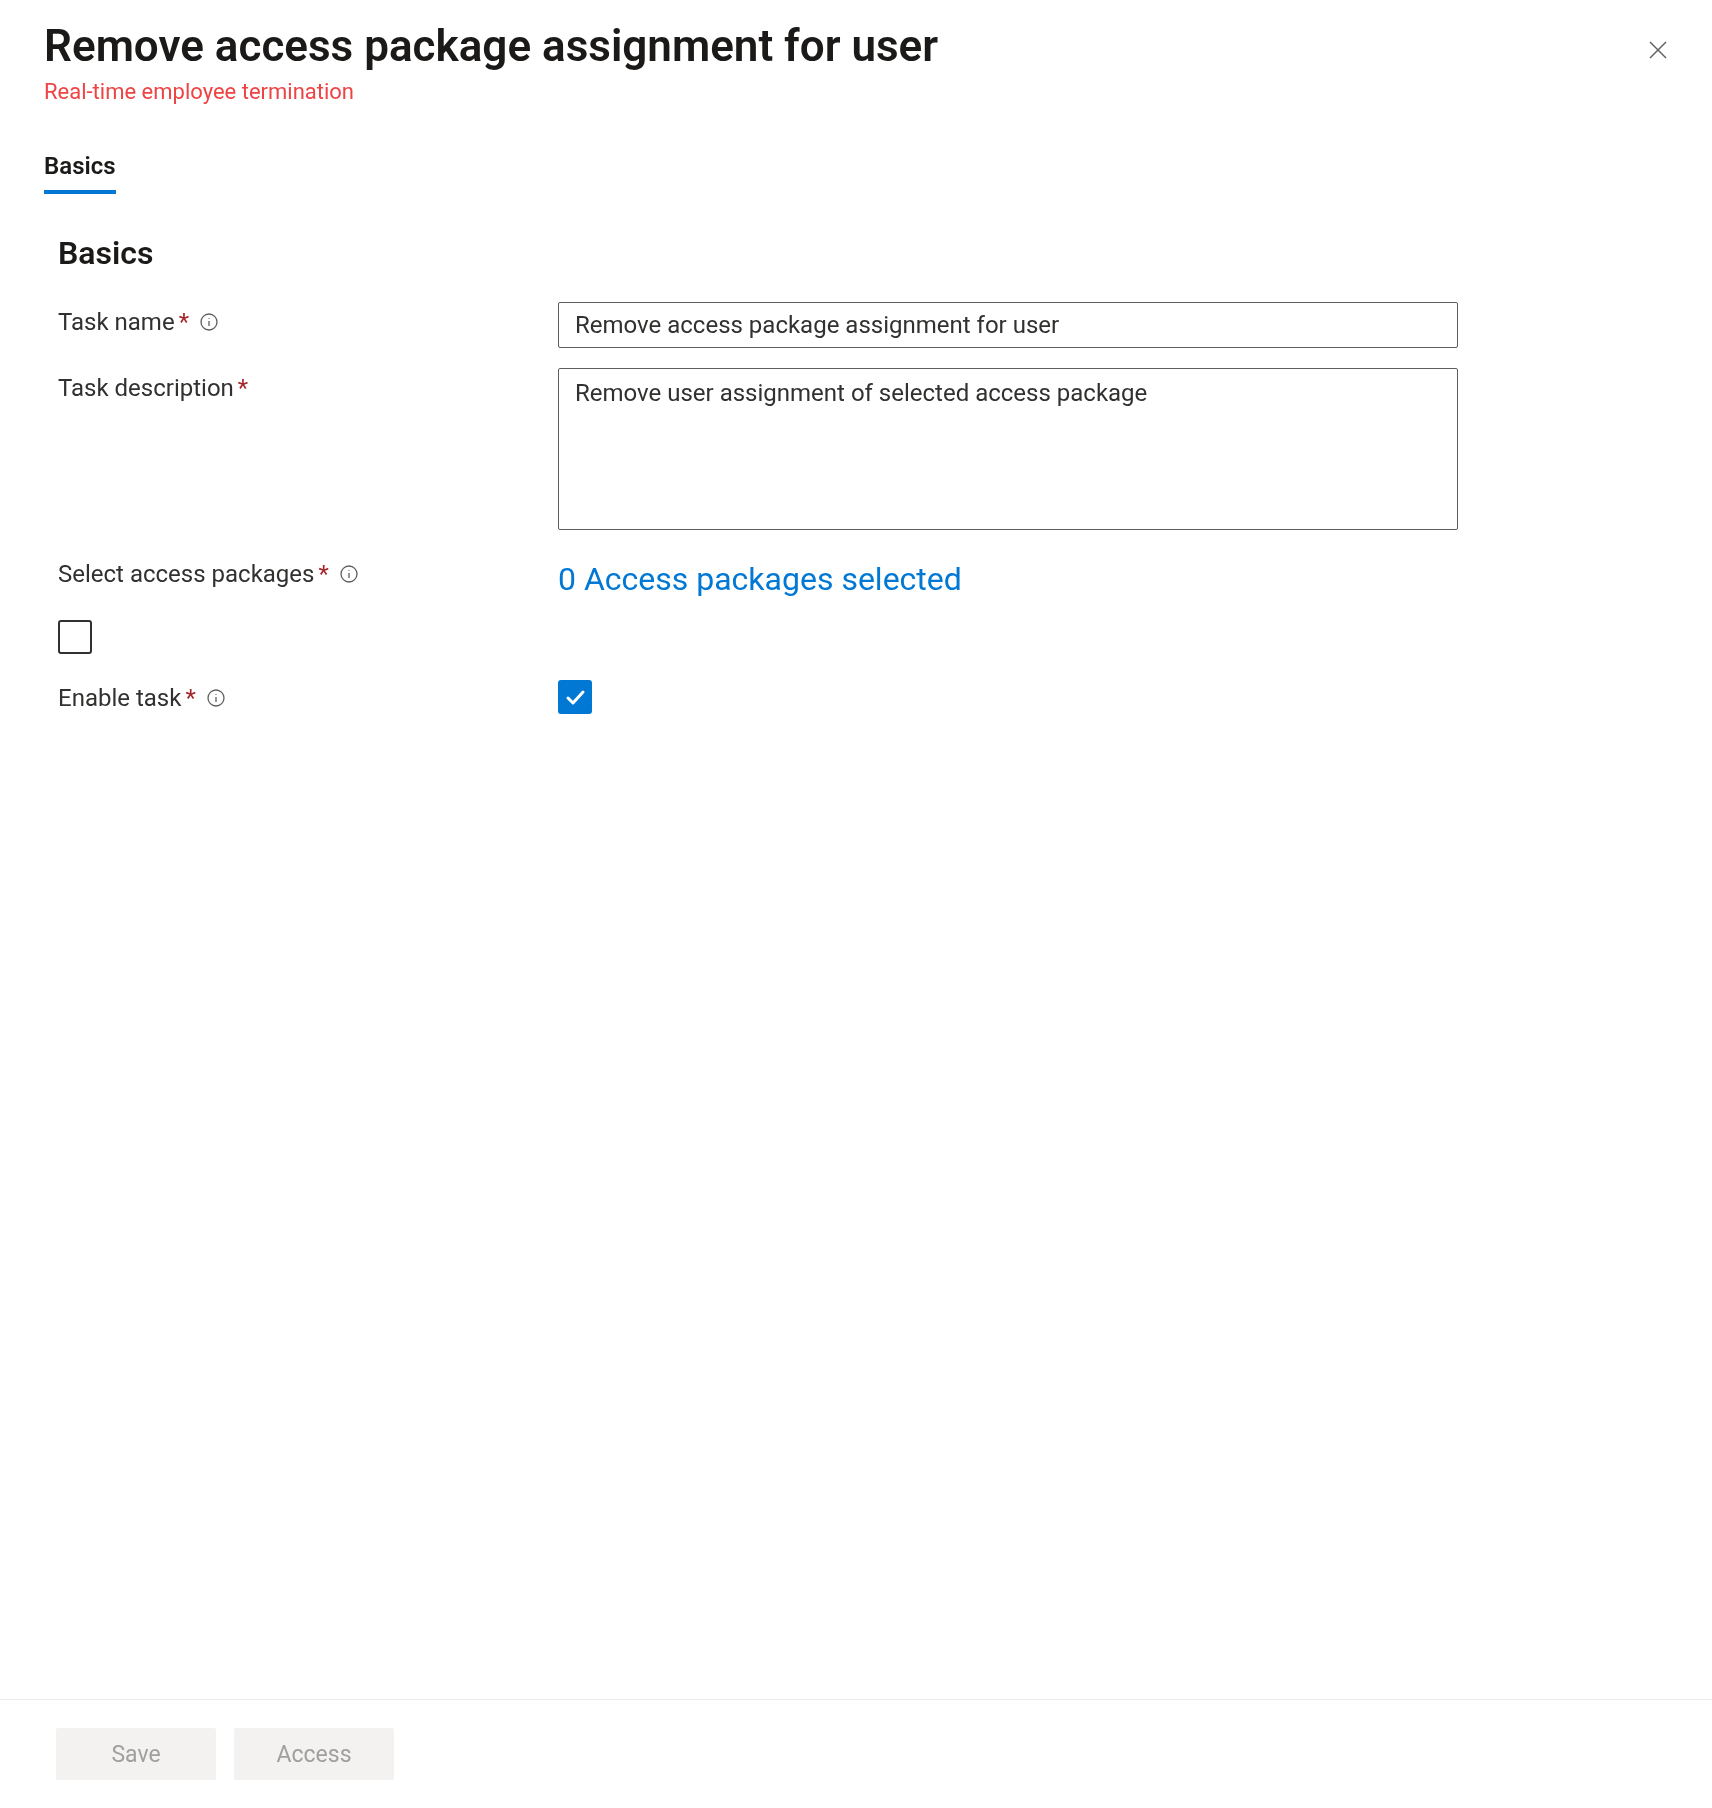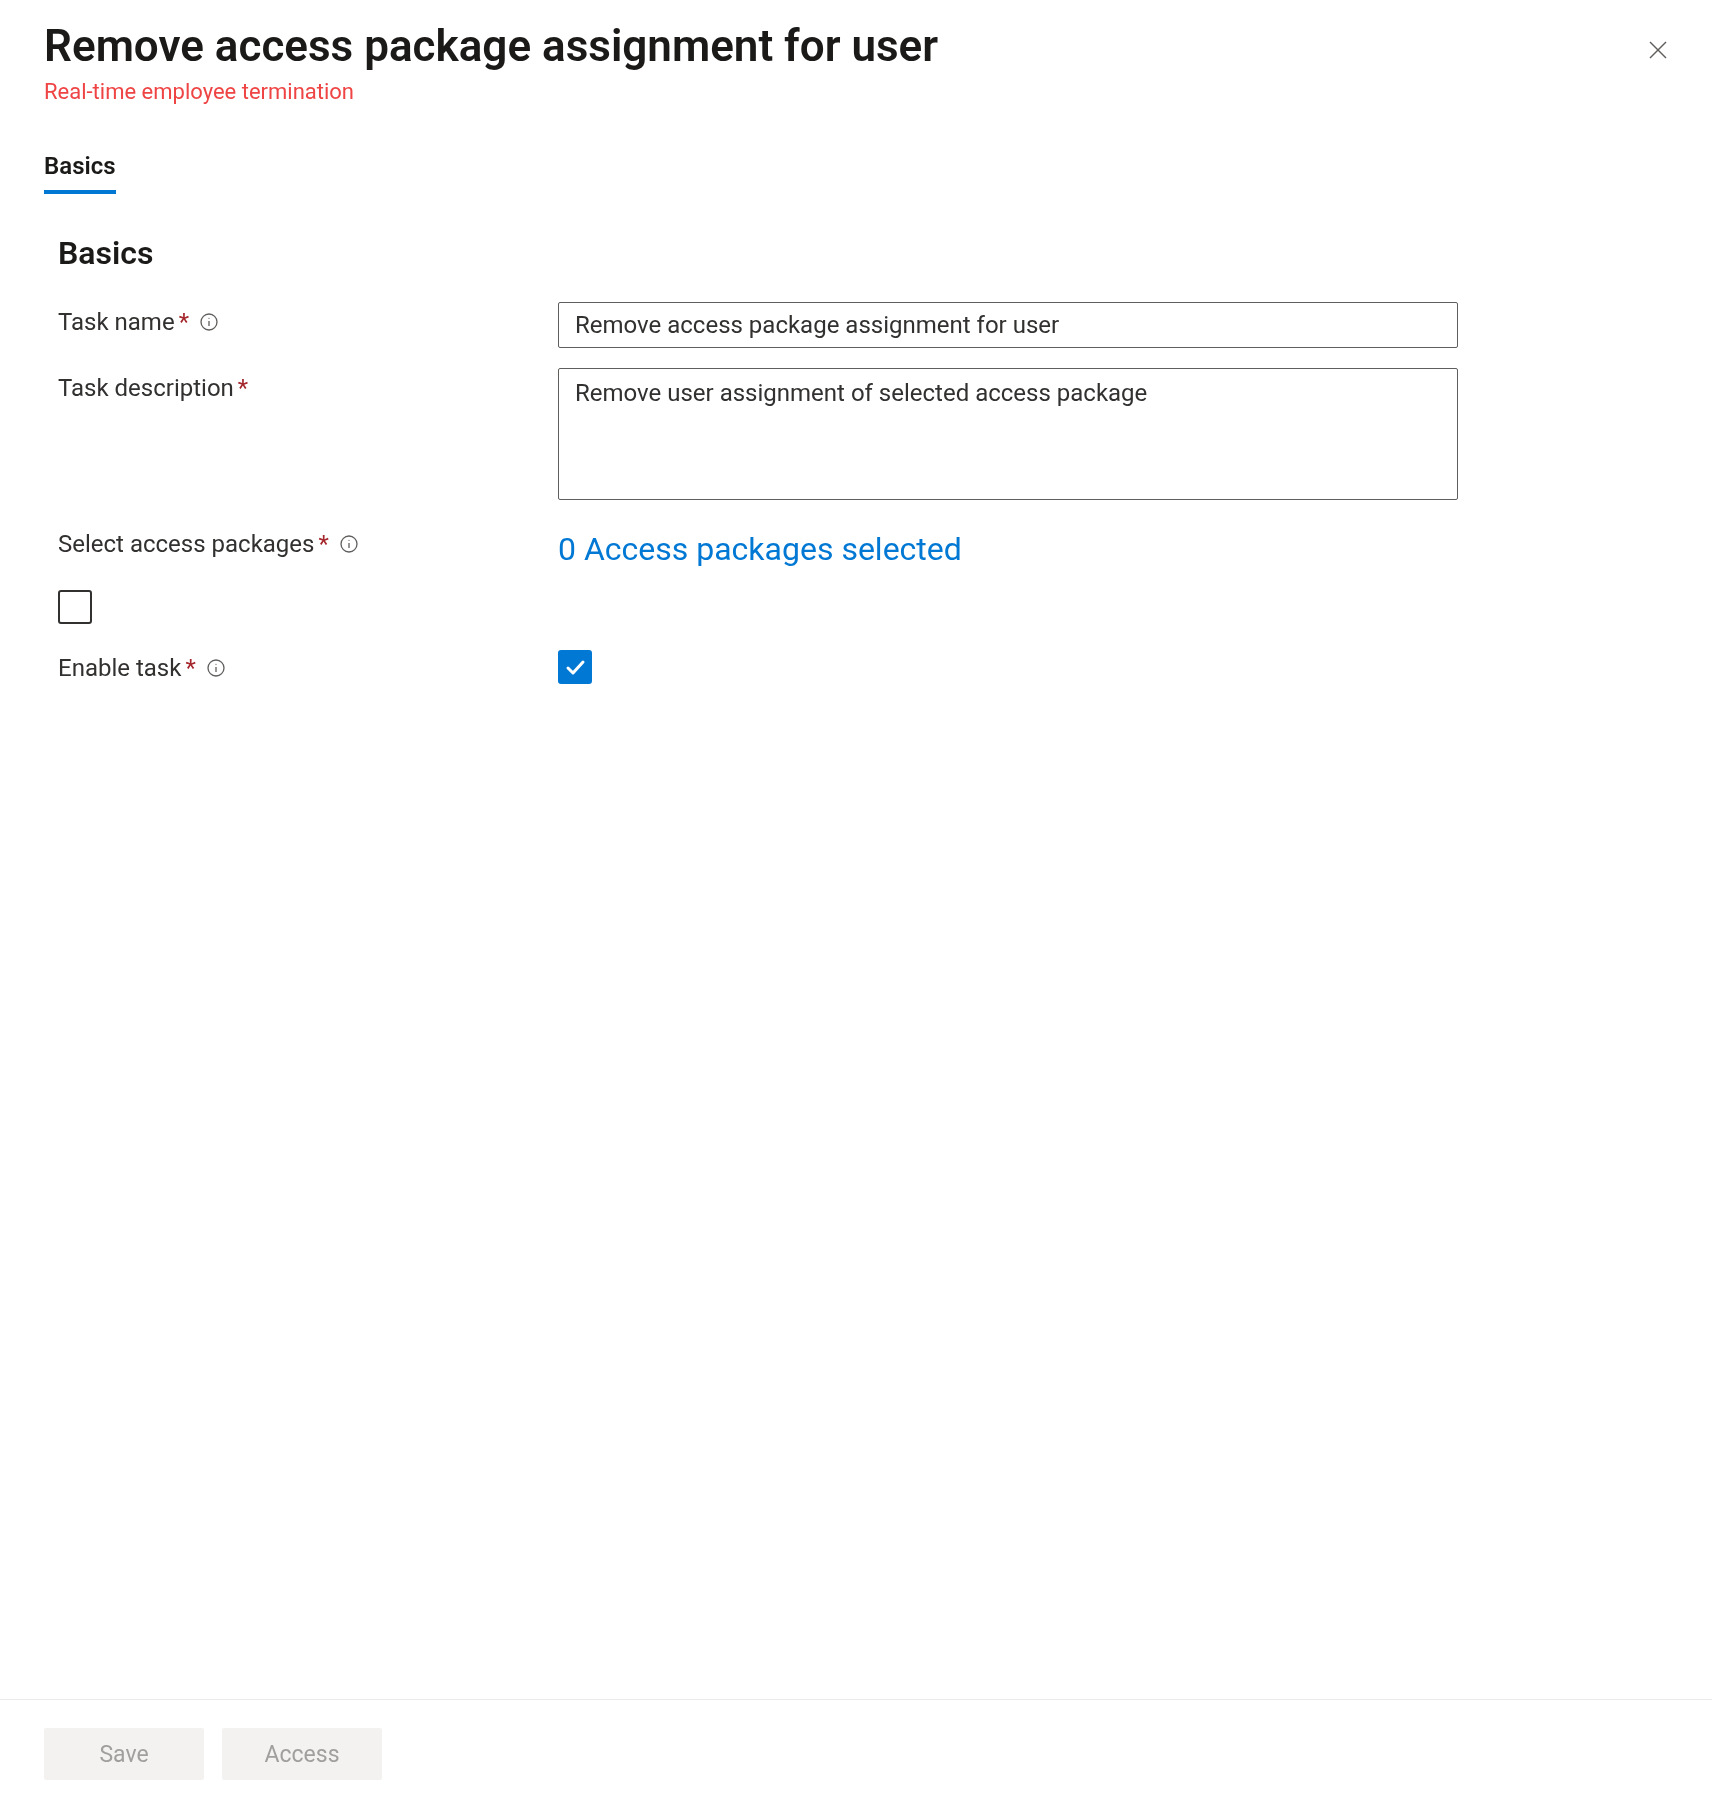--- a/index.html
+++ b/index.html
@@ -114,21 +114,21 @@
     border: 1px solid #605e5c;
     border-radius: 2px;
     padding: 0 16px;
     font-size: 24px;
     font-family: inherit;
     color: #323130;
     background: #fff;
   }
   .text-area {
     width: 100%;
-    height: 132px;
+    height: 162px;
     border: 1px solid #605e5c;
     border-radius: 2px;
     padding: 10px 16px;
     font-size: 24px;
     font-family: inherit;
     color: #323130;
     background: #fff;
     resize: none;
   }
   .link {
@@ -160,21 +160,21 @@
     height: 24px;
     display: block;
     color: #fff;
   }
   .footer {
     position: absolute;
     bottom: 0;
     left: 0;
     right: 0;
     border-top: 1px solid #edebe9;
-    padding: 28px 44px;
+    padding: 28px 56px;
     display: flex;
     gap: 18px;
     background: #fff;
   }
   .footer-btn {
     min-width: 160px;
     height: 52px;
     background: #f3f2f1;
     border: none;
     border-radius: 2px;

